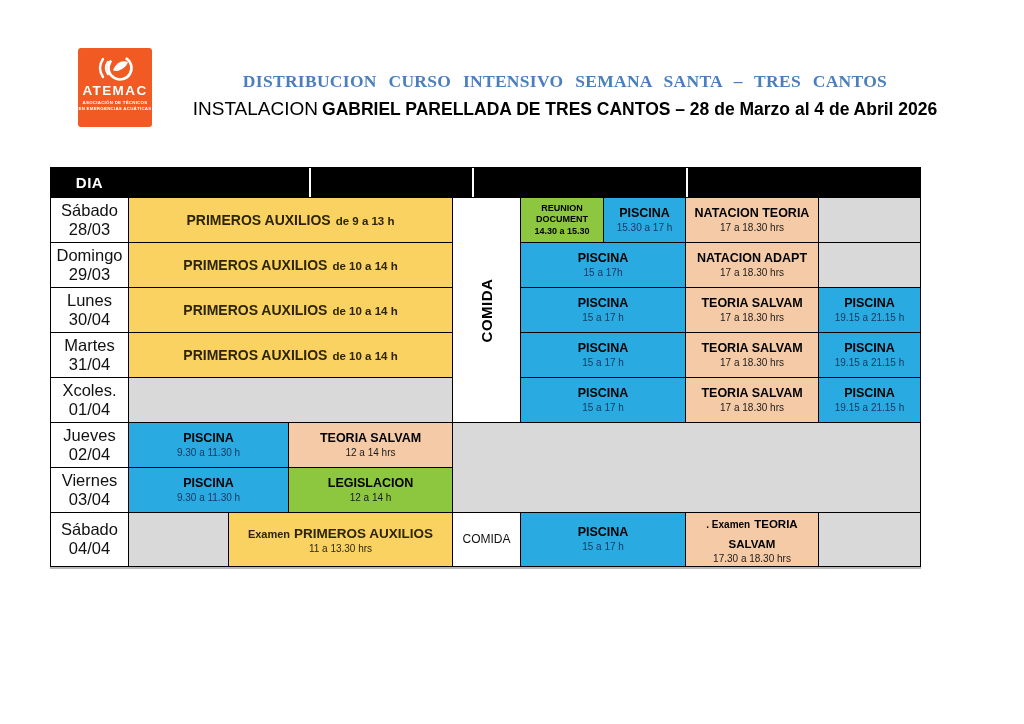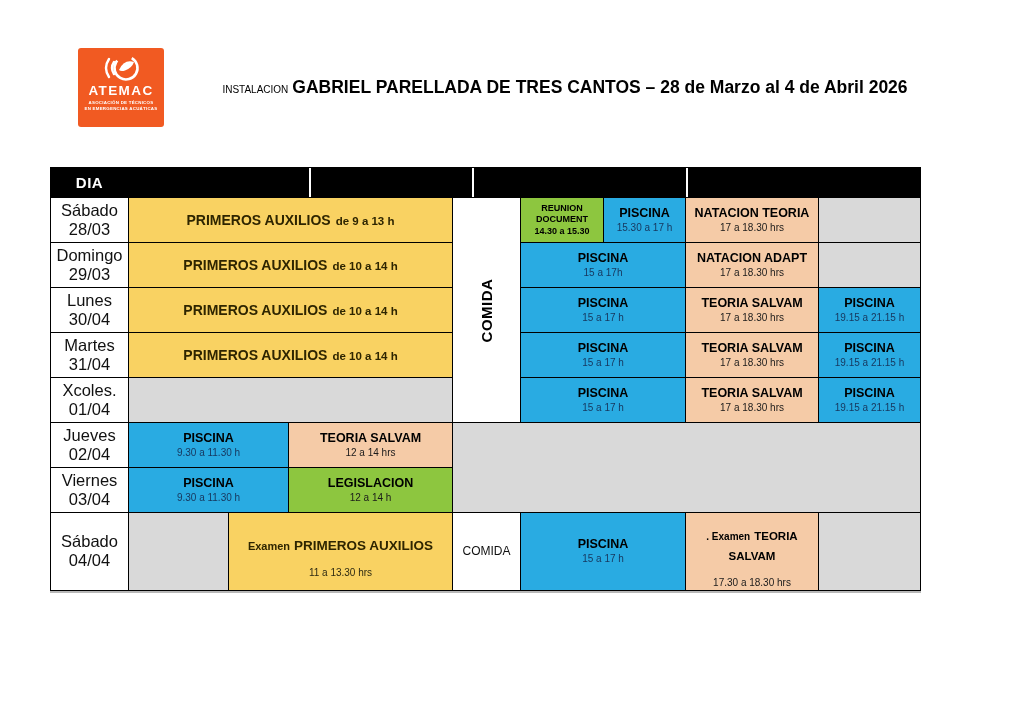--- a/index.html
+++ b/index.html
@@ -1,31 +1,31 @@
 <!DOCTYPE html>
 <html><head>
 <meta charset="utf-8">
 <style>
   html,body{margin:0;padding:0}
   body{width:1024px;height:724px;background:#fff;position:relative;overflow:hidden;
        font-family:"Liberation Sans","DejaVu Sans",sans-serif;color:#000}
 
   
-  .logo{position:absolute;left:78px;top:48px;width:86px;height:79px;border-radius:3px;
+  .logo{position:absolute;left:78px;top:48px;width:74px;height:79px;border-radius:3px;
         text-align:center;color:#fff;overflow:hidden}
   .logo svg{display:block;margin:5px auto 0}
   .logo-name{font-size:13.5px;font-weight:bold;letter-spacing:1.4px;line-height:1;margin-top:1px}
   .logo-tag{font-size:4.4px;line-height:1.4;margin-top:2px;letter-spacing:.25px;font-weight:bold}
 
   
   .headtext{position:absolute;left:170px;top:71px;width:790px;text-align:center}
   .title{font-family:"Liberation Serif","DejaVu Serif",serif;font-weight:bold;
          font-size:17.5px;word-spacing:7px;letter-spacing:.3px}
   .subtitle{margin-top:6px;white-space:nowrap}
-  .sub-pre{font-size:10px}
+  .sub-pre{font-size:19px}
   .sub-bold{font-size:17.5px;font-weight:bold;margin-left:4px}
 
   
   .sched{position:absolute;left:50px;top:167px;width:870px;border-collapse:collapse;
          table-layout:fixed;box-shadow:0 2px 0 #b8b8b8}
   .sched td{border:1px solid #000;padding:0;text-align:center;vertical-align:middle;overflow:hidden}
   .sched tr{height:45px}
   .sched tr.hdr{height:30px}
   .sched tr.last{height:53px}
   .corner{background:#000;color:#fff;font-weight:bold;font-size:15px;letter-spacing:.5px}
@@ -37,21 +37,21 @@
   .tm{font-size:10px;line-height:1.25;color:#1a1a1a}
   .bg-blue .tm{color:#17365d}
   .bg-yellow .tm{color:#2e2a12}
 
   .inl{line-height:1.2}
   .big{font-weight:bold;font-size:14px;color:#2e2500}
   .inlt{font-weight:bold;font-size:11.5px;color:#2e2500;margin-left:5px}
 
   .sm{font-weight:bold;font-size:9px;line-height:1.25;color:#000}
 
-  .l1{line-height:1.25;padding:12px 2px}
+  .l1{line-height:1.25;padding:0 2px}
   .pre{font-weight:bold;font-size:11px;margin-right:4px;color:#000}
   .big2{font-weight:bold;font-size:13.5px;color:#000}
   .bg-yellow .pre,.bg-yellow .big2{color:#2e2500}
   .bg-peach .pre{font-size:10px}
   .bg-peach .big2{font-size:11.5px}
 
   .vert{transform:rotate(-90deg);font-weight:bold;font-size:15px;letter-spacing:.5px;white-space:nowrap}
   .plain{font-size:12px;color:#111}
 </style>
 </head>
@@ -69,20 +69,21 @@
       <path d="M21 17 q5 -11 15 -8 q-2 6 -9 8.5 q-4 1.3 -6 -0.5z" fill="#fff"></path>
     </svg>
     <div class="logo-name">ATEMAC</div>
     <div class="logo-tag">
       <div>ASOCIACIÓN DE TÉCNICOS</div>
       <div>EN EMERGENCIAS ACUÁTICAS</div>
     </div>
   </div>
 
   <div class="headtext">
+    <div class="title" style="color: rgb(74, 126, 189);">DISTRIBUCION CURSO INTENSIVO SEMANA SANTA – TRES CANTOS</div>
     <div class="subtitle">
       <span class="sub-pre">INSTALACION</span><span class="sub-bold">GABRIEL PARELLADA DE TRES CANTOS – 28 de Marzo al 4 de Abril 2026</span>
     </div>
   </div>
 
   <table class="sched">
     <colgroup>
       <col style="width:78px">
         <col style="width:100px">
         <col style="width:60px">

